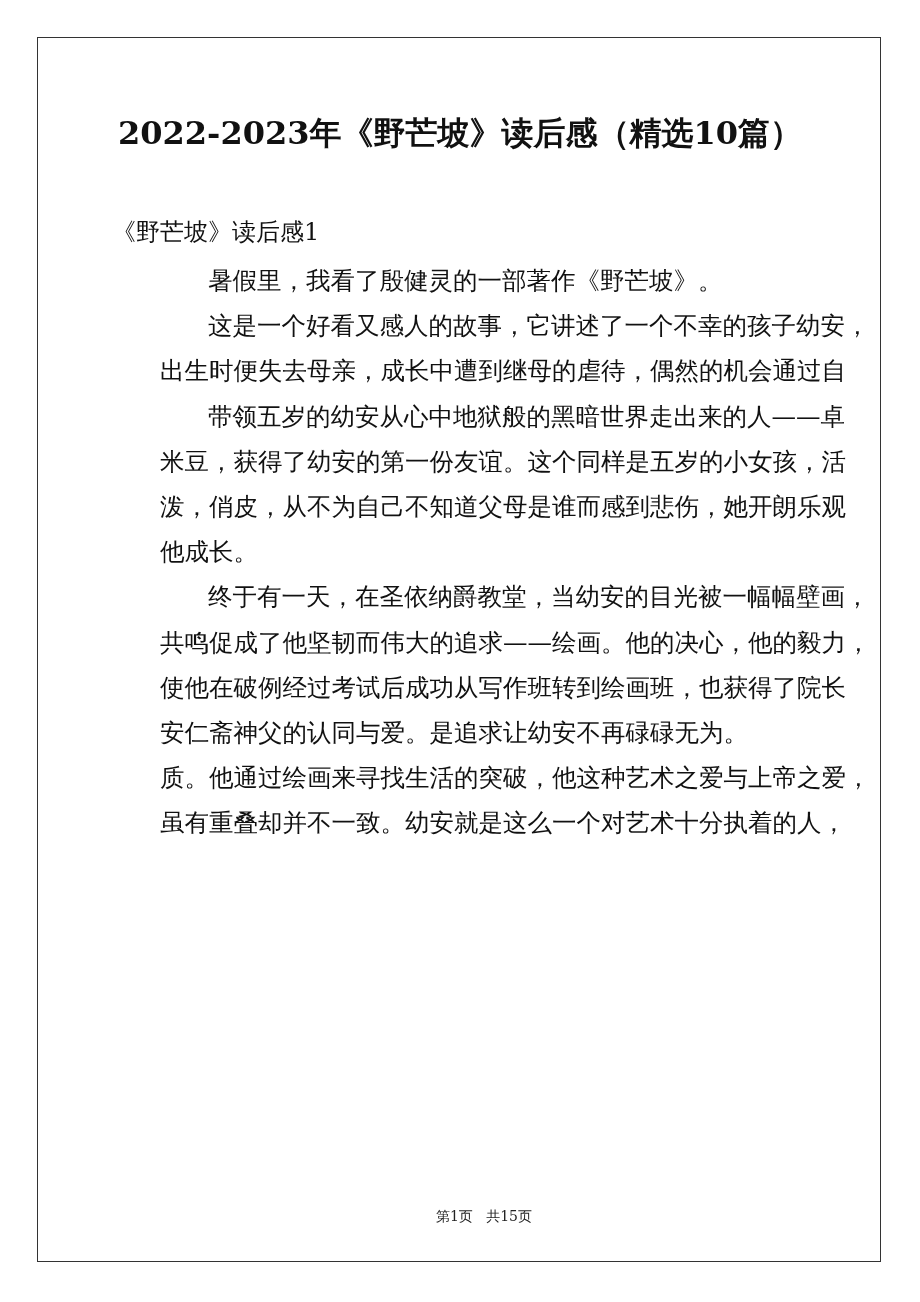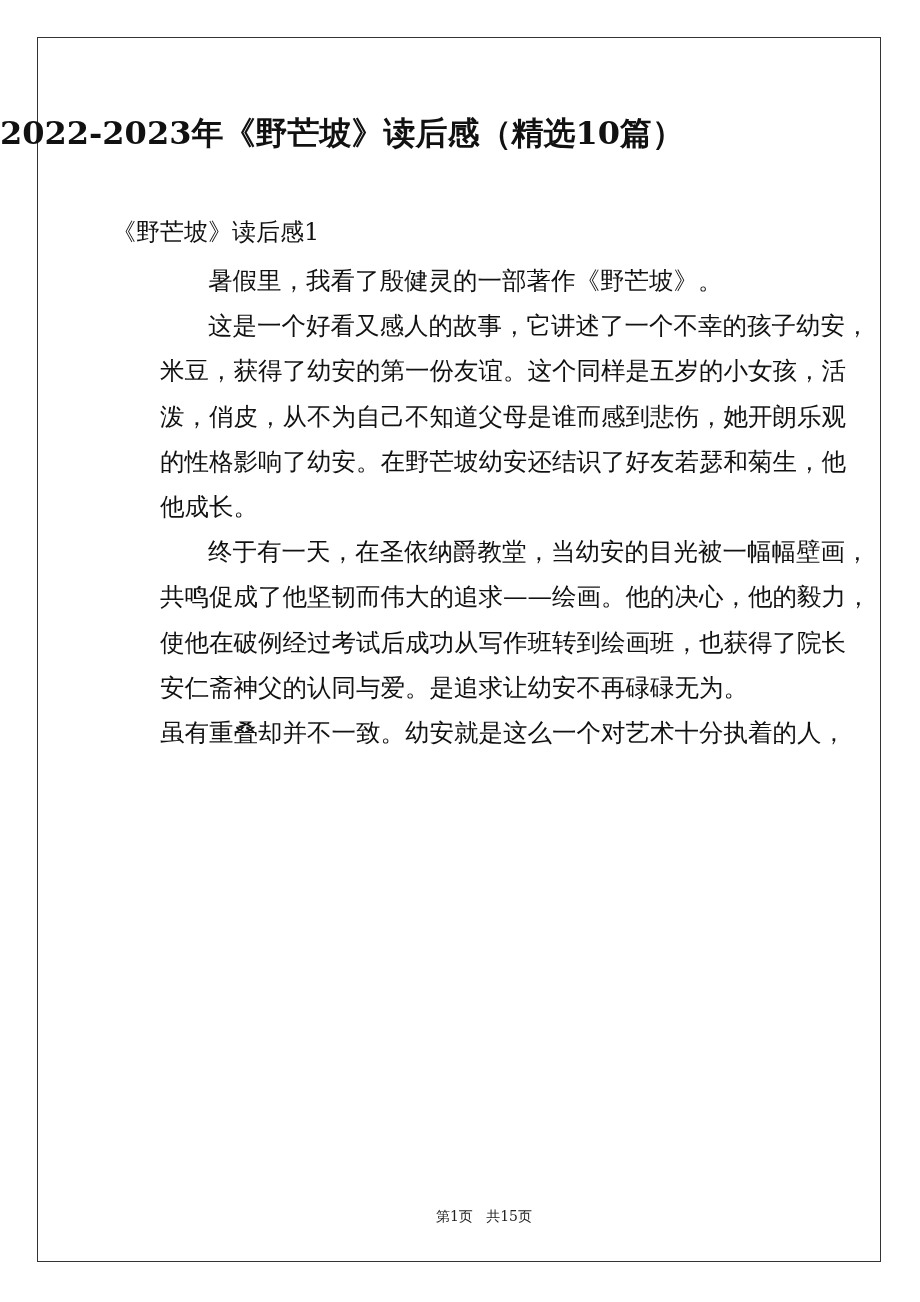--- a/index.html
+++ b/index.html
@@ -22,20 +22,21 @@
       width: 844px;
       height: 1225px;
       border: 1.5px solid #333333;
       box-sizing: border-box;
     }
     .doc-title {
       position: absolute;
       left: 0;
       width: 920px;
       top: 111px;
+      text-align: center;
       font-size: 32px;
       line-height: 44px;
       font-weight: bold;
       letter-spacing: 0px;
       white-space: nowrap;
     }
     .section-heading {
       position: absolute;
       left: 112px;
       top: 214px;
@@ -79,24 +80,26 @@
 
 <div class="page-frame"></div>
 
 <h1 class="doc-title" style="margin:0;">2022-2023年《野芒坡》读后感（精选10篇）</h1>
 
 <div class="section-heading">《野芒坡》读后感1</div>
 
 <div class="body-text">
   <span class="line indent">暑假里，我看了殷健灵的一部著作《野芒坡》。</span>
   <span class="line indent">这是一个好看又感人的故事，它讲述了一个不幸的孩子幼安，</span>
+  <span class="line">出生时便失去母亲，成长中遭到继母的虐待，偶然的机会通过自</span>
+  <span class="line indent">带领五岁的幼安从心中地狱般的黑暗世界走出来的人——卓</span>
   <span class="line">米豆，获得了幼安的第一份友谊。这个同样是五岁的小女孩，活</span>
   <span class="line">泼，俏皮，从不为自己不知道父母是谁而感到悲伤，她开朗乐观</span>
-  <span class="line">的性格影响了幼安。在野芒坡幼安还结识了好友若瑟和菊生，他</span>
   <span class="line">他成长。</span>
   <span class="line indent">终于有一天，在圣依纳爵教堂，当幼安的目光被一幅幅壁画，</span>
   <span class="line">共鸣促成了他坚韧而伟大的追求——绘画。他的决心，他的毅力，</span>
   <span class="line">使他在破例经过考试后成功从写作班转到绘画班，也获得了院长</span>
   <span class="line">安仁斋神父的认同与爱。是追求让幼安不再碌碌无为。</span>
+  <span class="line">质。他通过绘画来寻找生活的突破，他这种艺术之爱与上帝之爱，</span>
   <span class="line">虽有重叠却并不一致。幼安就是这么一个对艺术十分执着的人，</span>
 </div>
 
 <div class="page-footer">第1页   共15页</div>
 
 </body></html>

